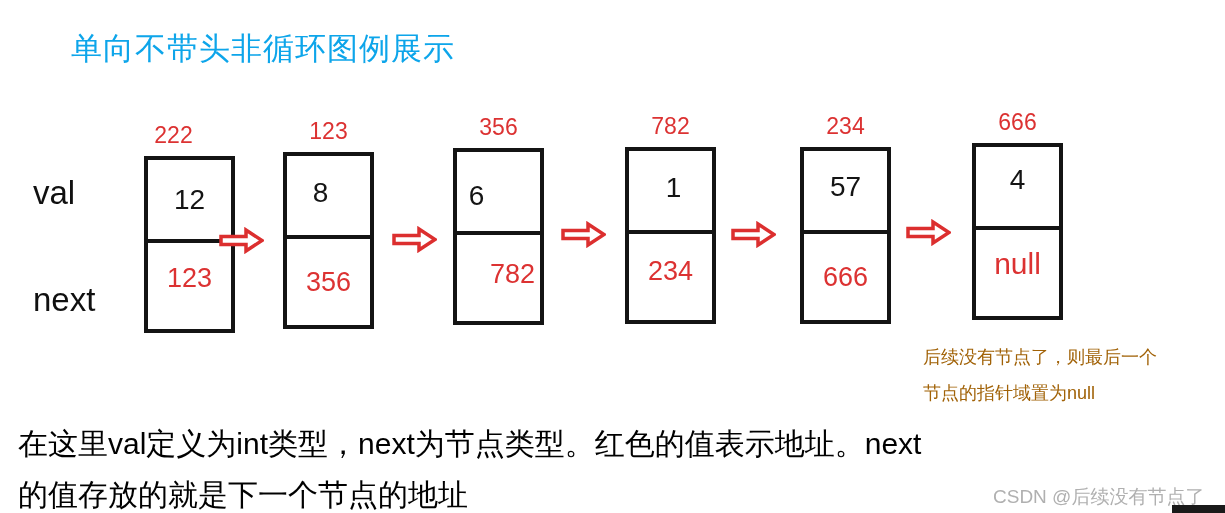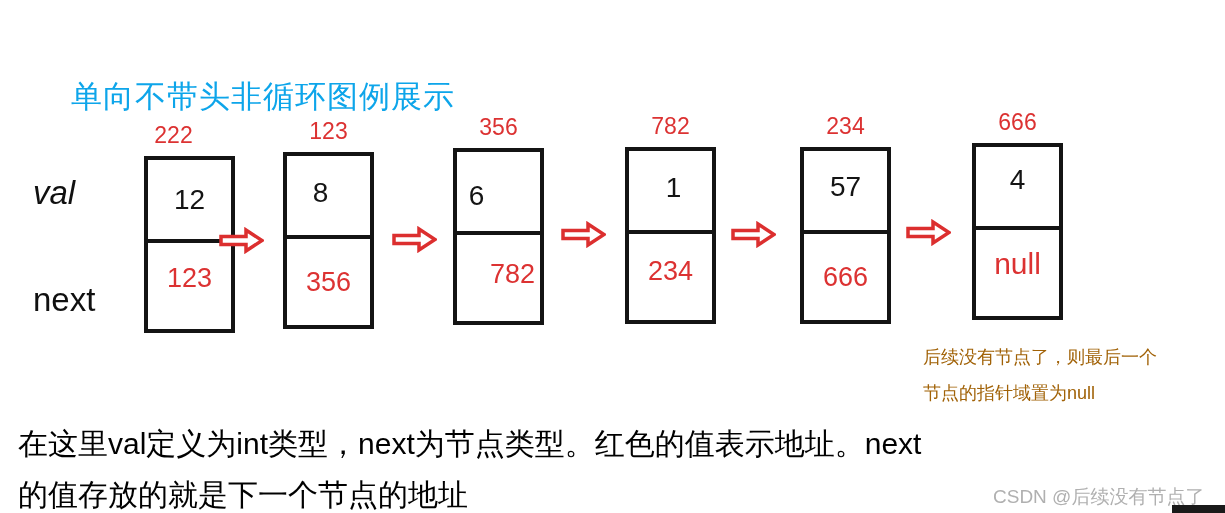--- a/index.html
+++ b/index.html
@@ -2,24 +2,24 @@
 <html><head>
 <meta charset="utf-8">
 <style>
   html,body{margin:0;padding:0;background:#fff;}
   #stage{
     position:relative;width:1225px;height:513px;background:#ffffff;overflow:hidden;
     font-family:"Liberation Sans","DejaVu Sans",sans-serif;
   }
   .abs{position:absolute;}
   
-  .title{left:71px;top:28px;font-size:31px;color:#0da5ea;letter-spacing:1px;font-weight:500;margin-top:48px;}
+  .title{left:71px;top:28px;font-size:31px;color:#0da5ea;letter-spacing:1px;font-weight:500;}
   
   .rowlabel{font-size:33px;color:#101010;}
-  .lbl-val{left:33px;top:174px;font-style:italic;}
+  .lbl-val{left:33px;top:174px;}
   .lbl-next{left:33px;top:281px;}
   
   .node{position:absolute;width:91px;}
   .n1{left:112px;top:156px;padding-left:32px;}
   .n2{left:283px;top:152px;}
   .n3{left:453px;top:148px;}
   .n4{left:625px;top:147px;}
   .n5{left:800px;top:147px;}
   .n6{left:972px;top:143px;}
   .addr{position:absolute;top:-34px;left:0;width:100%;text-align:center;

